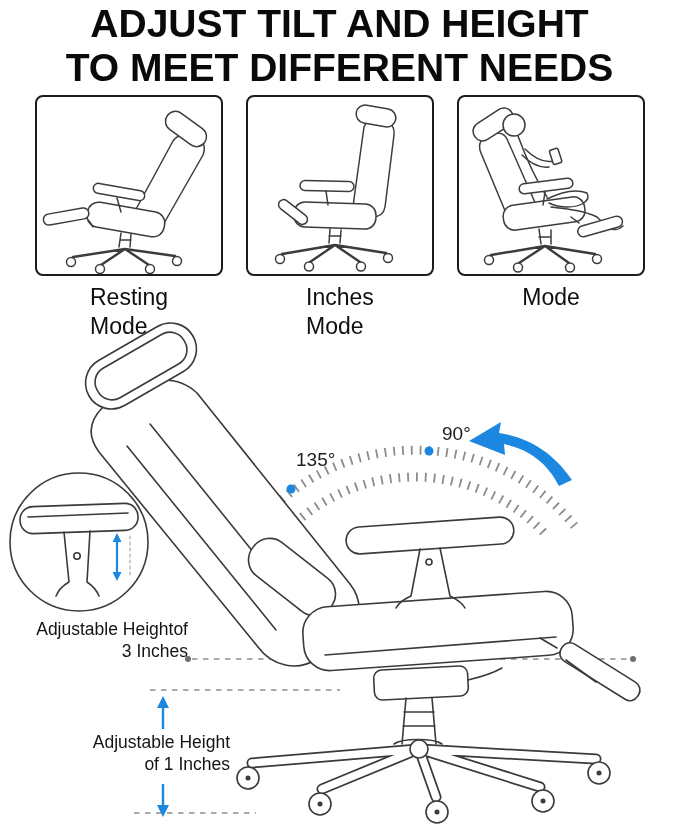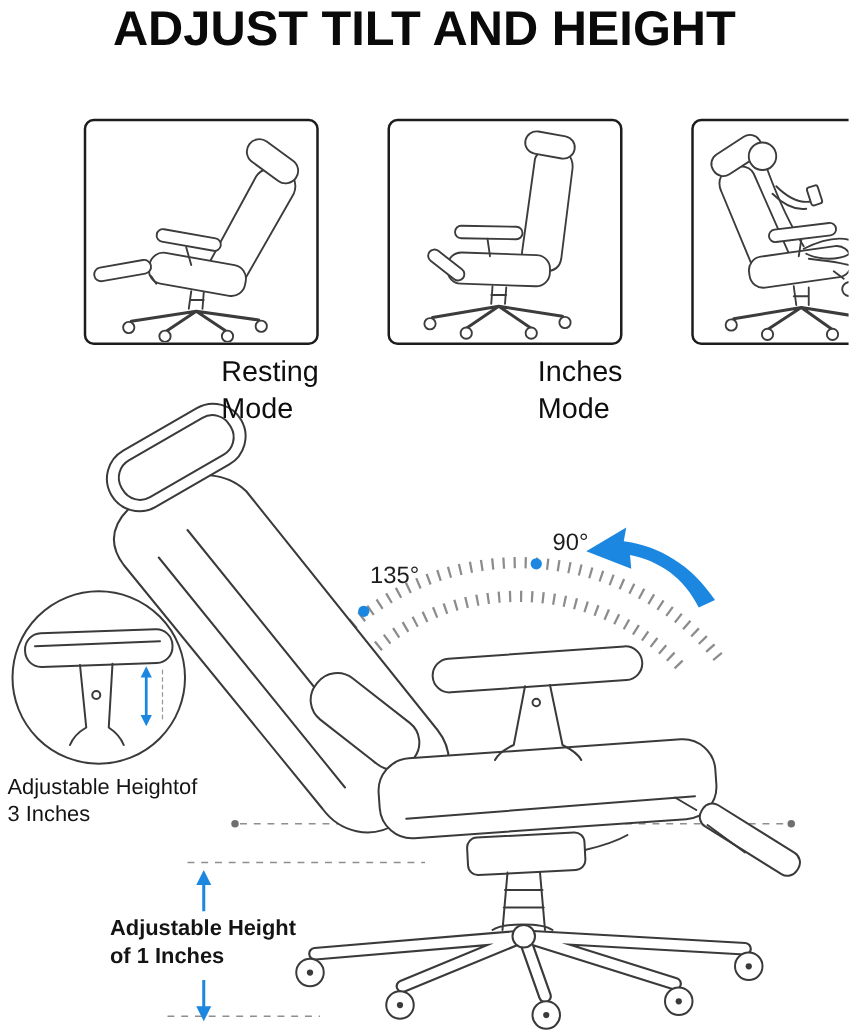--- a/index.html
+++ b/index.html
@@ -10,42 +10,43 @@
   }
   .title {
     position:absolute; top:2px; left:0; width:100%; text-align:center;
     font-size:39px; line-height:1.12; font-weight:bold; color:#0a0a0a; z-index:3;
   }
   .title span { display:block; }
   .modes {
     position:absolute; top:95px; left:35px; width:610px;
     display:flex; gap:23px; z-index:2;
   }
-  .mode { display:flex; flex-direction:column; align-items:flex-end; width:188px;margin-left:32px; }
+  .mode { display:flex; flex-direction:column; align-items:center; width:188px; }
   .mode-box {
     width:188px; height:181px; border:2px solid #1c1c1c; border-radius:8px;
     background:#fff; overflow:hidden;
   }
   .mode-box svg { display:block; width:184px; height:177px; }
   .mode-caption { margin-top:7px; font-size:23px; line-height:1.24; color:#0e0e0e; text-align:left; }
   .mode-caption span { display:block; }
   .diagram { position:absolute; left:0; top:0; width:679px; height:825px; z-index:1; pointer-events:none; }
-  .callout { position:absolute; text-align:left; font-size:17.5px; line-height:1.25; color:#141414; z-index:3; }
+  .callout { position:absolute; text-align:right; font-size:17.5px; line-height:1.25; color:#141414; z-index:3; }
   .callout span { display:block; }
   .armrest-callout { left:6px; top:619px; width:182px; }
-  .height-callout { left:88px; top:732px; width:160px;font-weight:bold; }
+  .height-callout { left:70px; top:732px; width:160px; }
   .angle-text { font-family:"Liberation Sans", sans-serif; font-size:19px; fill:#1d1d1d; }
 </style>
 </head>
 <body>
 
 <div class="stage">
 
   <h1 class="title">
     <span>ADJUST TILT AND HEIGHT</span>
+    <span>TO MEET DIFFERENT NEEDS</span>
   </h1>
 
   <div class="modes">
 
     <figure class="mode">
       <div class="mode-box">
         <svg viewBox="0 0 184 177">
           <g fill="none" stroke="#3c3c3c" stroke-width="1.5" stroke-linecap="round" stroke-linejoin="round">
             <path fill="#fff" d="M 136,44 L 98,114 C 94,122 98,130 106,132 L 112,133 C 120,134 124,132 126,128 L 166,58 C 170,48 164,40 156,38 C 148,36 140,38 136,44 Z"></path>
             <rect fill="#fff" x="126" y="22" width="46" height="20" rx="10" transform="rotate(36 149 32)"></rect>

